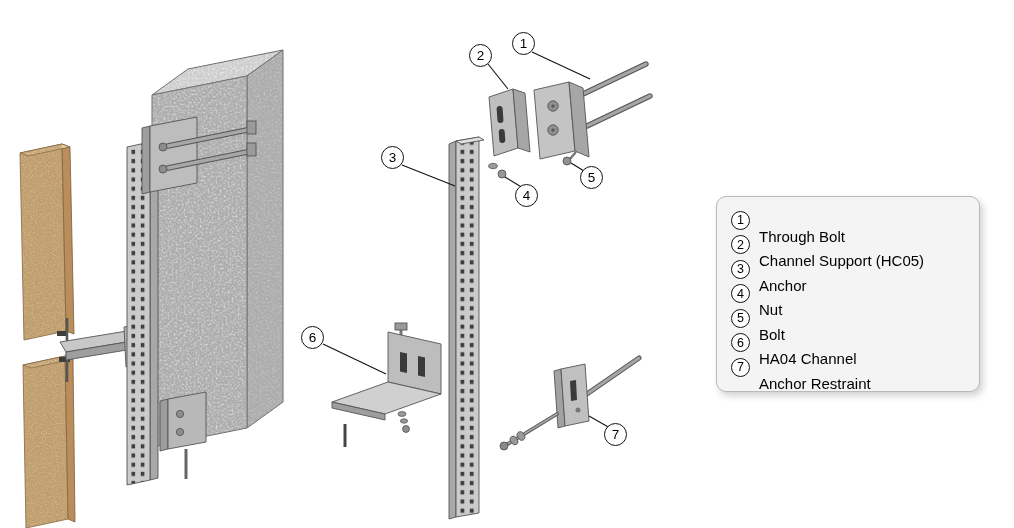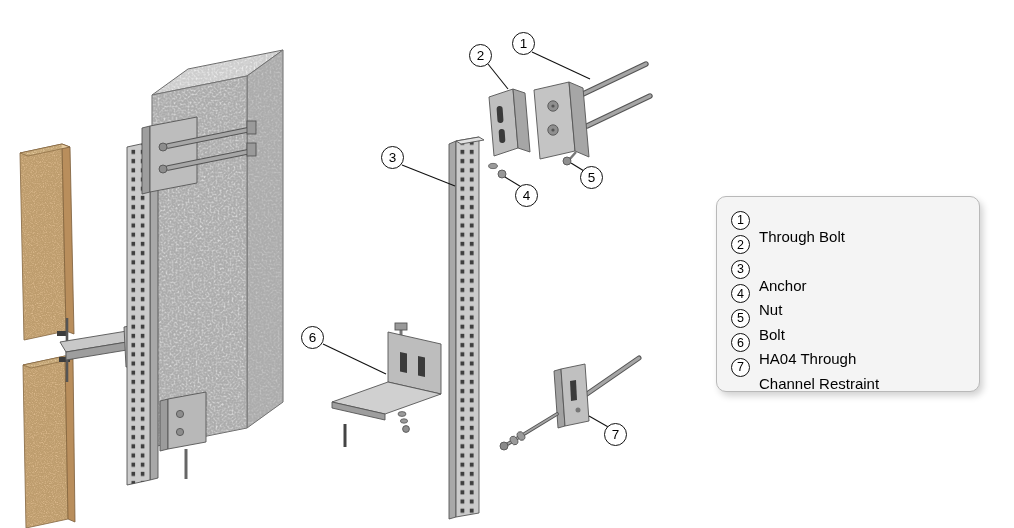--- a/index.html
+++ b/index.html
@@ -201,36 +201,37 @@
     <span>7</span>
   </div>
 
   <div class="legend">
     <div class="lrow">
       <span class="lnum">1</span>
       <span class="llabel">Through Bolt</span>
     </div>
     <div class="lrow">
       <span class="lnum">2</span>
+      <span class="llabel">Channel Support (HC05)</span>
     </div>
     <div class="lrow">
       <span class="lnum">3</span>
       <span class="llabel">Anchor</span>
     </div>
     <div class="lrow">
       <span class="lnum">4</span>
       <span class="llabel">Nut</span>
     </div>
     <div class="lrow">
       <span class="lnum">5</span>
       <span class="llabel">Bolt</span>
     </div>
     <div class="lrow">
       <span class="lnum">6</span>
-      <span class="llabel">HA04 Through</span>
+      <span class="llabel">HA04 Channel</span>
     </div>
     <div class="lrow">
       <span class="lnum">7</span>
-      <span class="llabel">Channel Restraint</span>
+      <span class="llabel">Anchor Restraint</span>
     </div>
   </div>
 
 </div>
 
 </body></html>

